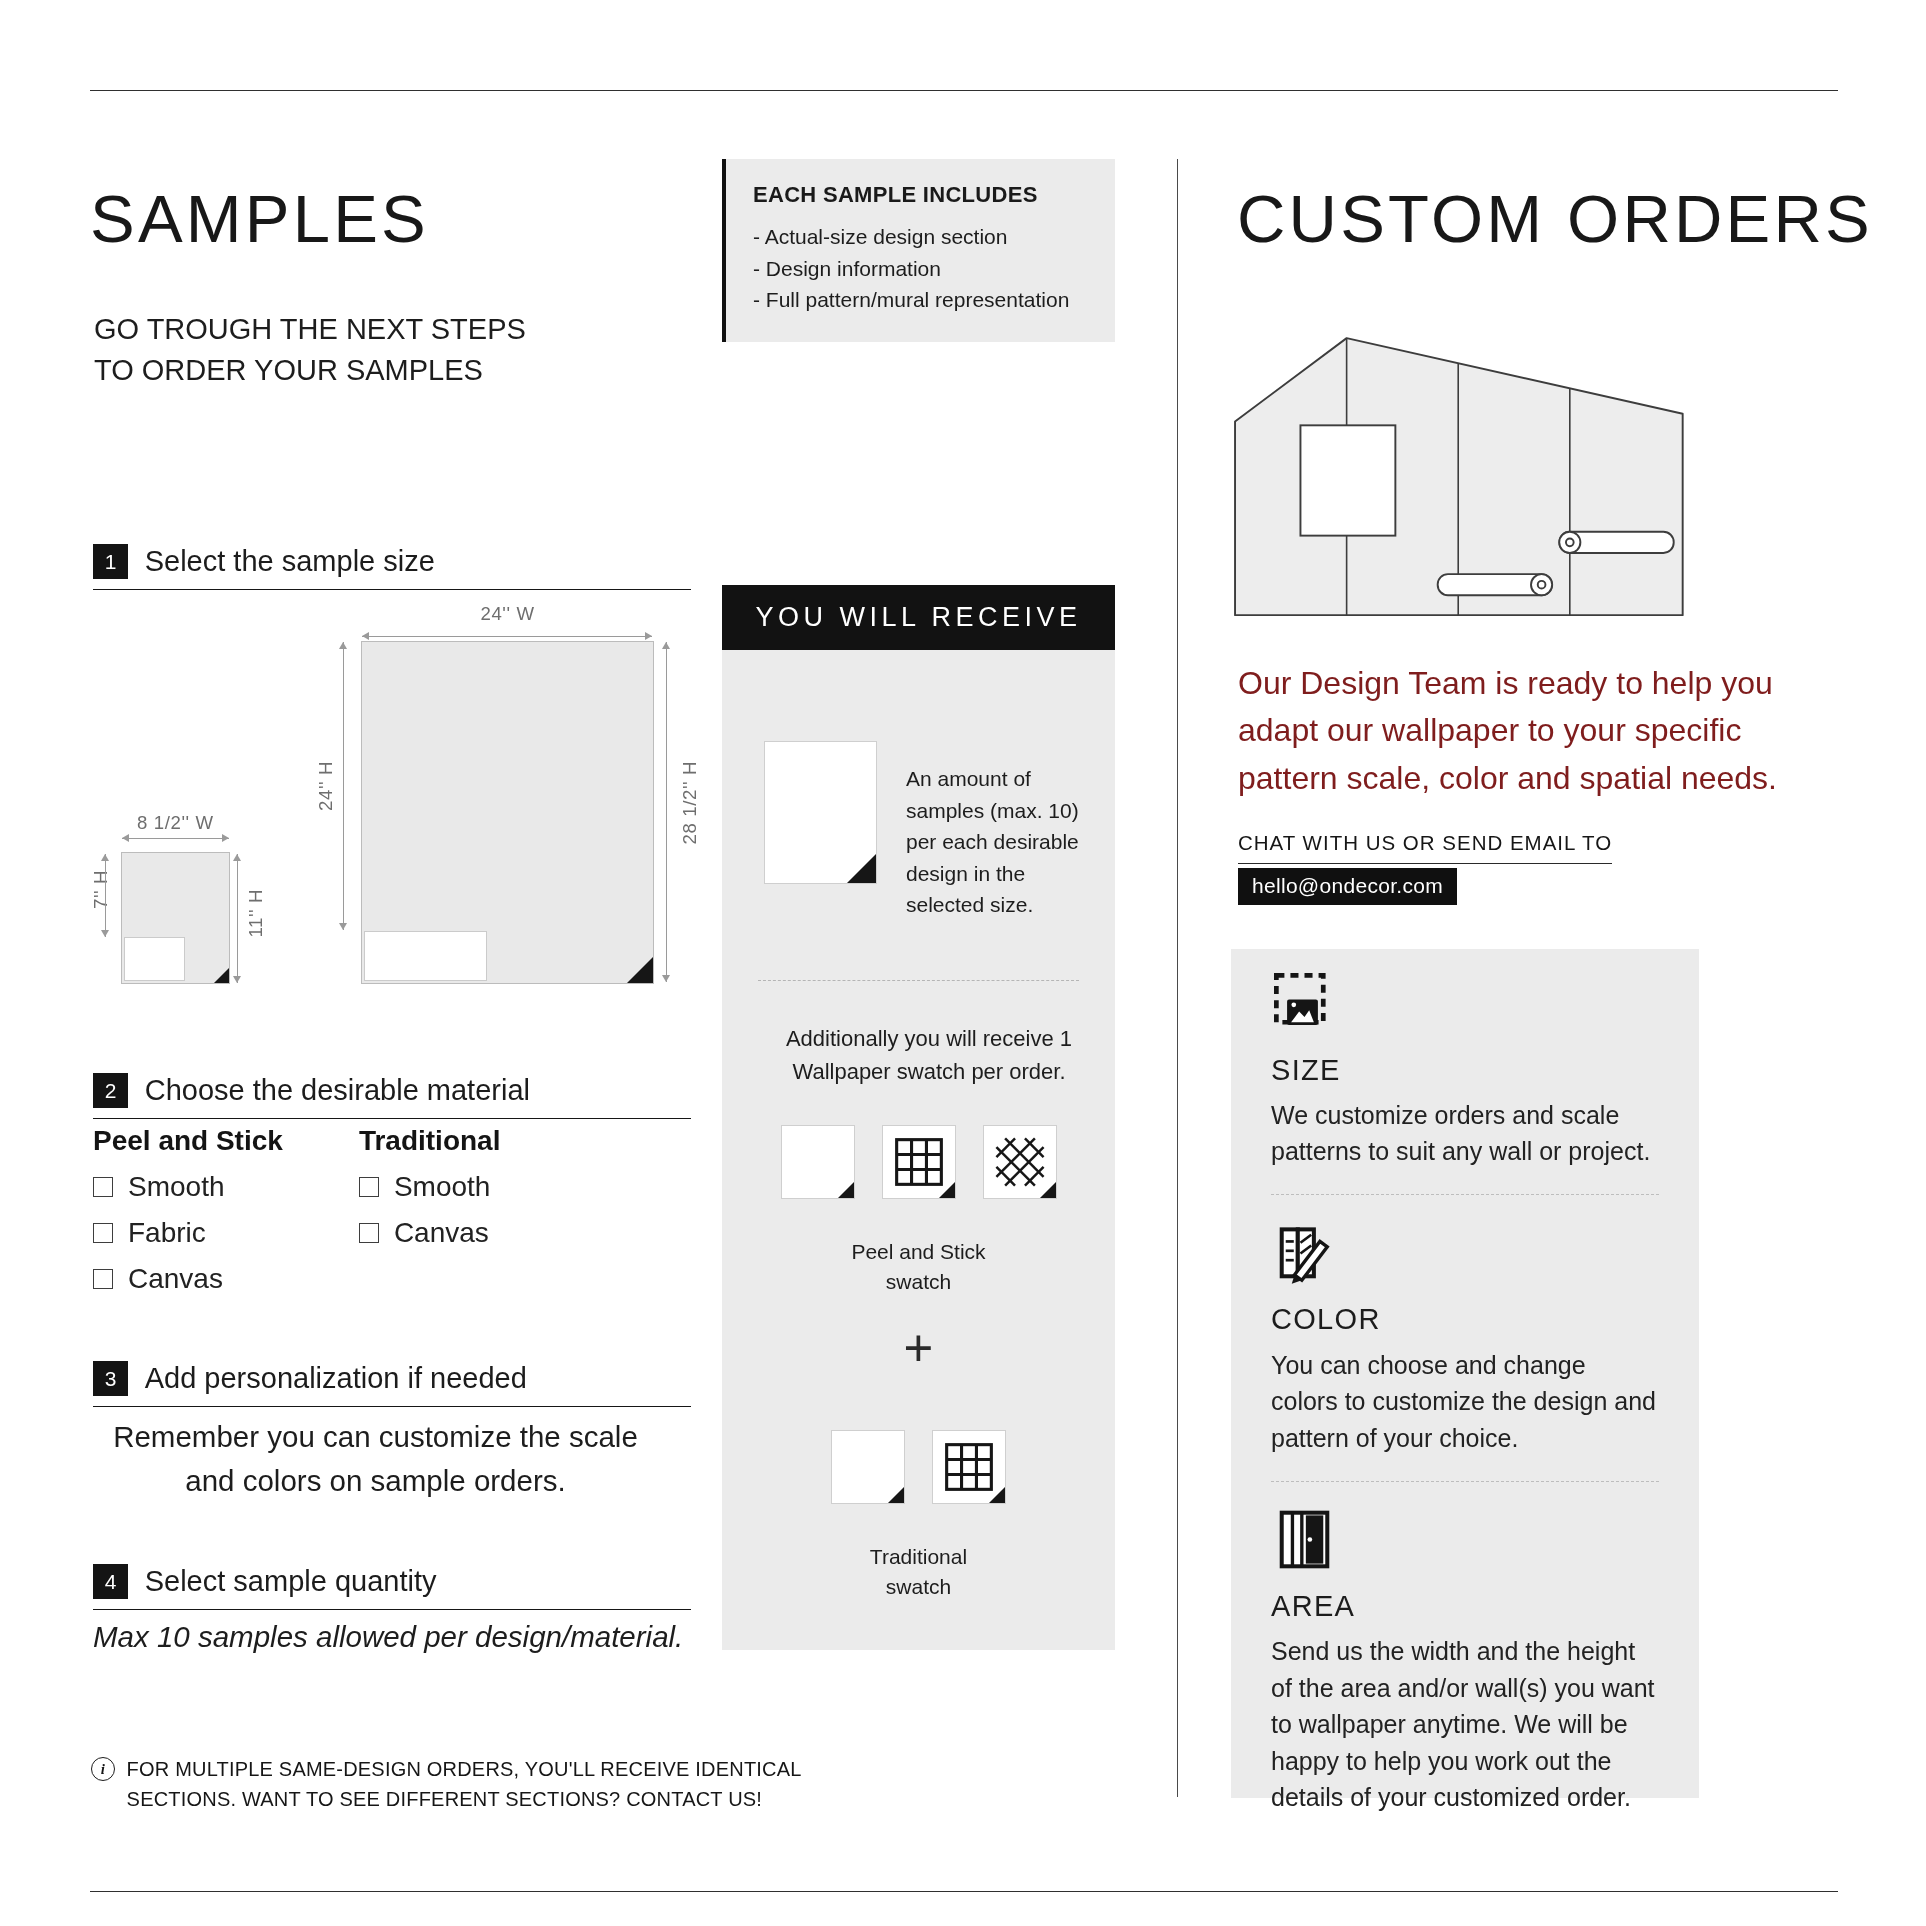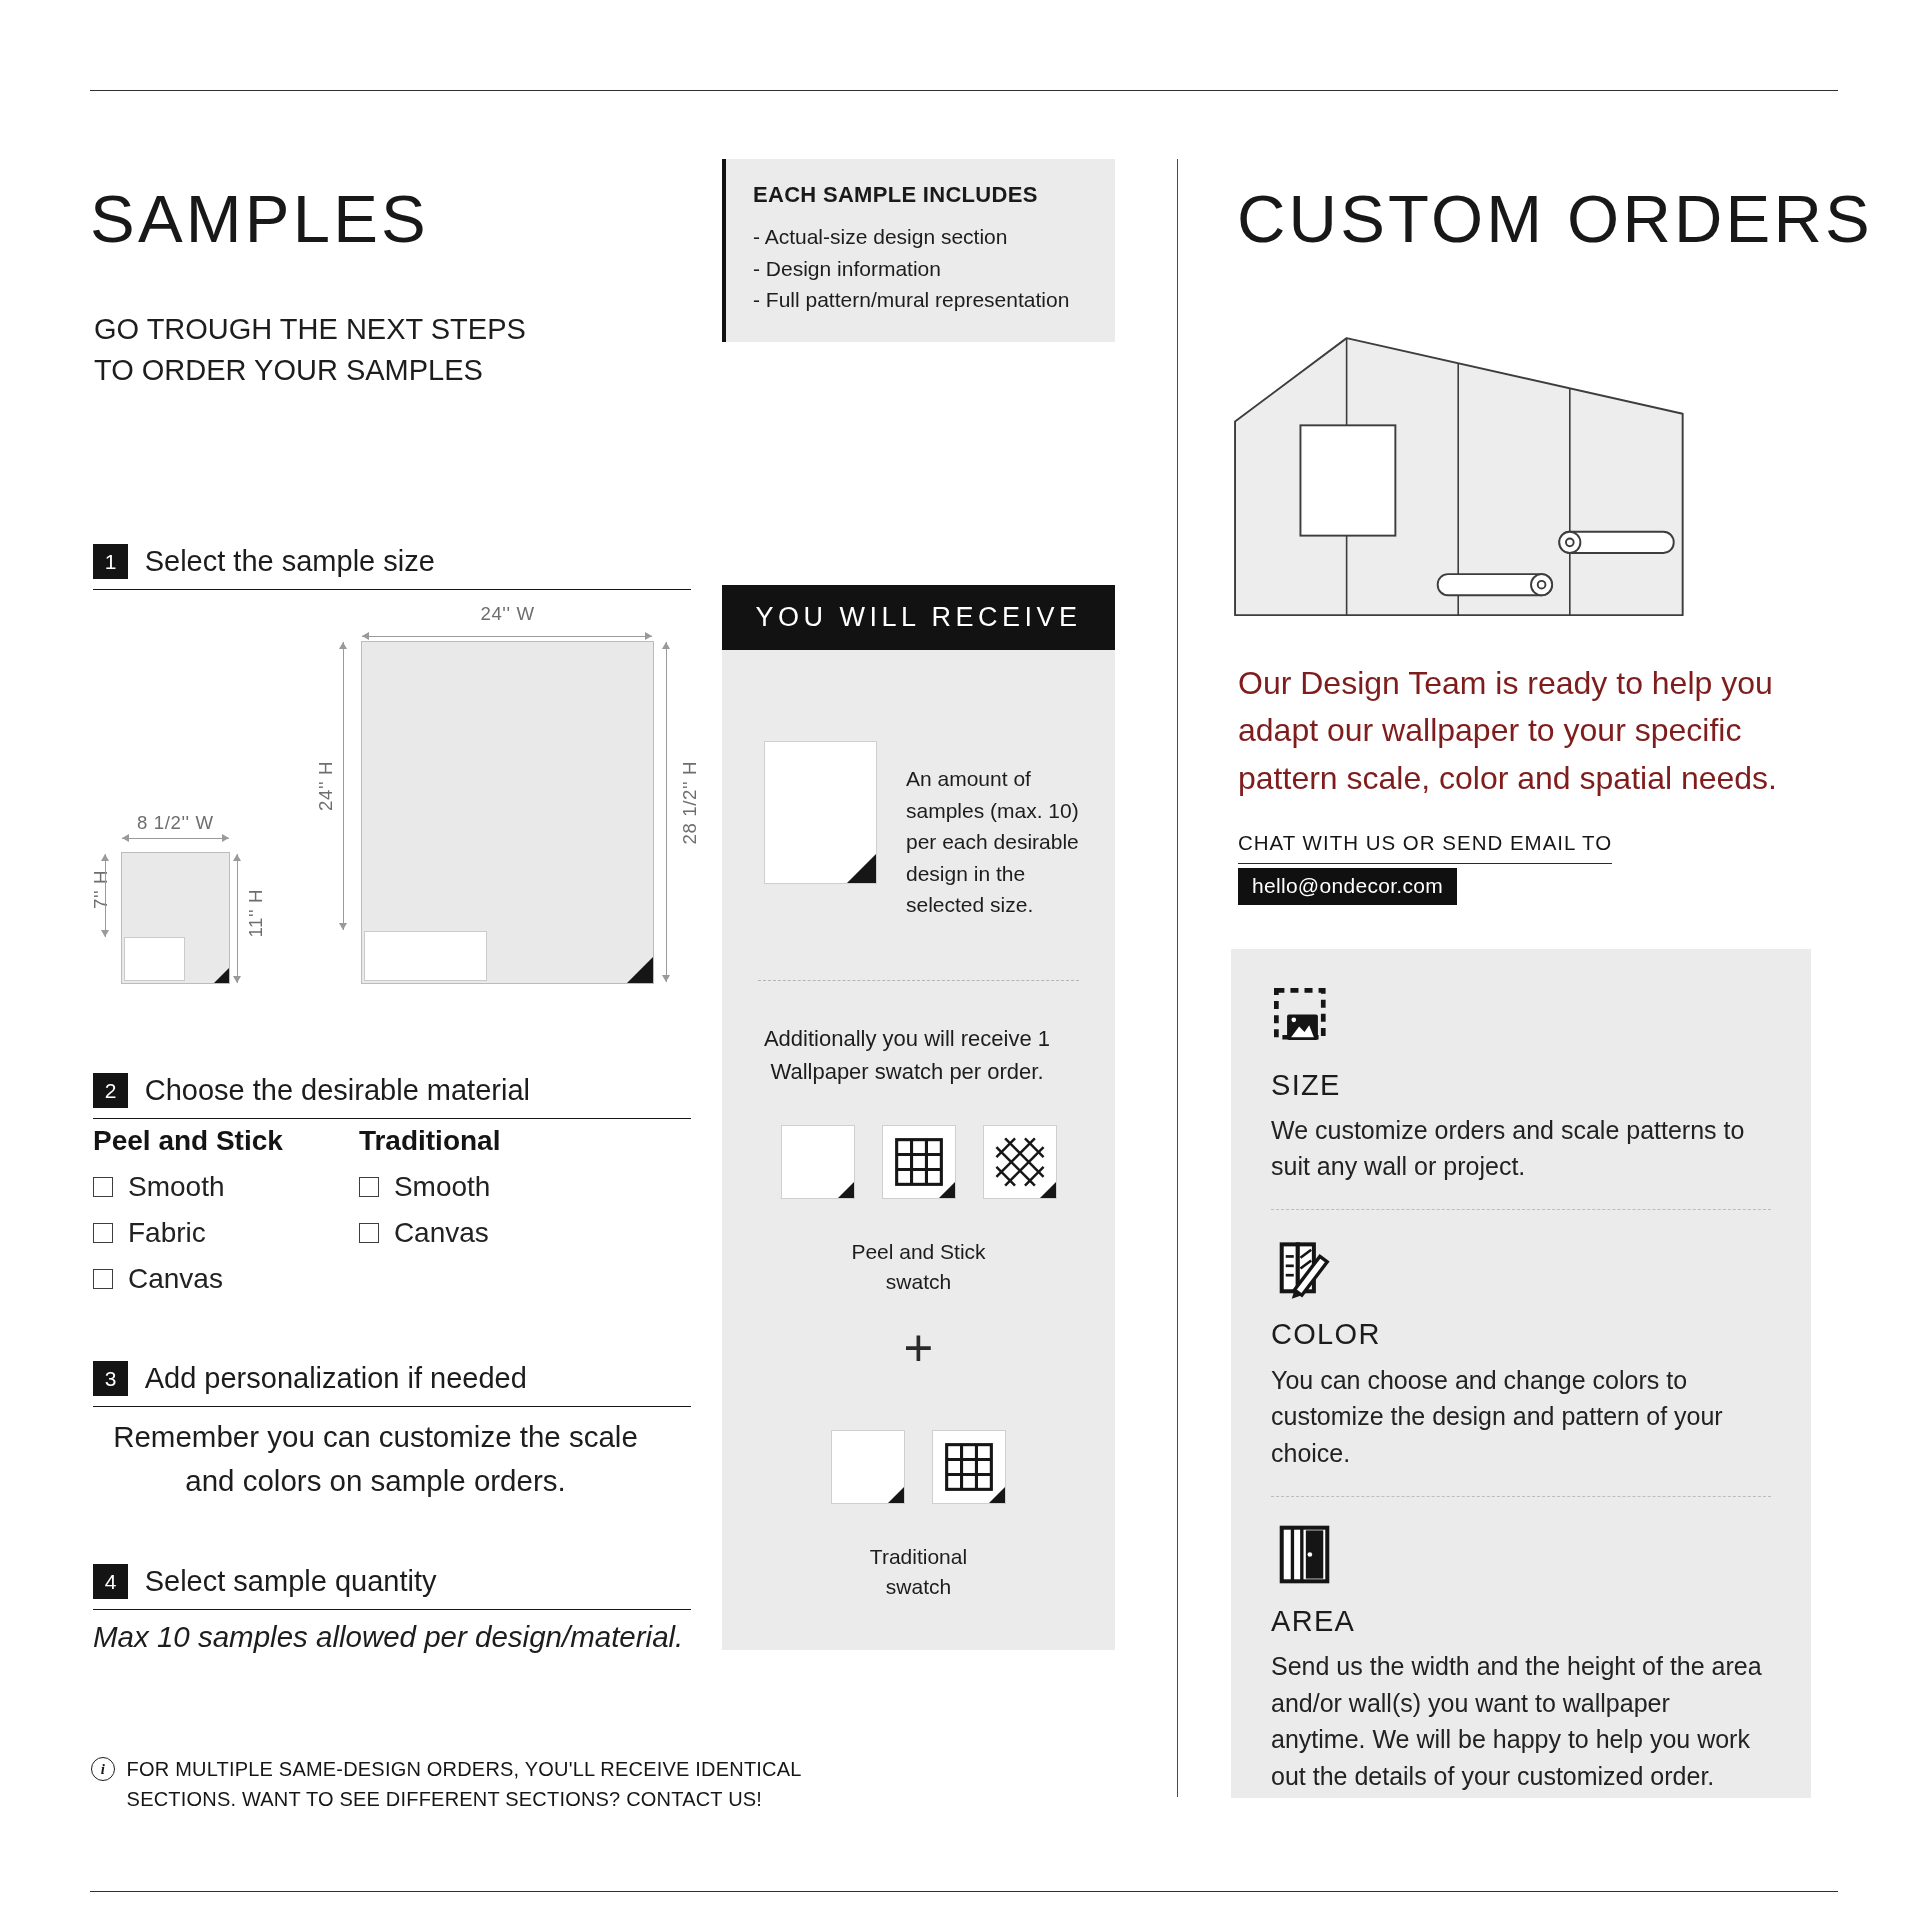--- a/index.html
+++ b/index.html
@@ -79,37 +79,37 @@
 
   .note{position:absolute;left:91px;top:1754px;width:790px;display:flex;gap:11.6px;font-size:20px;line-height:1.5;color:#161616;letter-spacing:0.2px;}
   .note-icon{flex:0 0 auto;width:22px;height:22px;border:1.9px solid #1d1d1d;border-radius:50%;display:flex;align-items:center;justify-content:center;font-size:14.8px;font-weight:bold;font-family:"Liberation Serif",serif;font-style:italic;margin-top:2.6px;}
 
   
   .receive-head{position:absolute;left:722px;top:585px;width:393px;height:65px;background:#121212;color:#fff;display:flex;align-items:center;justify-content:center;font-size:27px;letter-spacing:4.5px;}
   .receive-panel{position:absolute;left:722px;top:650px;width:393px;height:1000px;background:#ebebeb;}
   .rp-page{position:absolute;left:42px;top:91px;width:113px;height:143px;background:#fff;border:1.3px solid #cfcfcf;box-sizing:border-box;}
   .rp-text{position:absolute;left:184px;top:113px;width:190px;font-size:21px;line-height:1.5;color:#1d1d1d;}
   .rp-dash{position:absolute;left:36px;top:330px;width:321px;border-top:1.3px dashed #b5b5b5;}
-  .rp-add{position:absolute;left:18px;top:372px;width:334px;text-align:center;font-size:22px;line-height:1.5;color:#1d1d1d;}
+  .rp-add{position:absolute;left:40px;top:372px;width:334px;text-align:center;font-size:22px;line-height:1.5;color:#1d1d1d;}
   .rp-row{position:absolute;left:0;width:393px;display:flex;justify-content:center;gap:27px;}
   .rp-row1{top:475px;}
   .rp-row2{top:780px;}
   .swatch{width:74px;height:74px;background:#fff;border:1.3px solid #cfcfcf;position:relative;box-sizing:border-box;}
   .swatch svg{position:absolute;left:0;top:0;width:100%;height:100%;}
   .rp-caption{position:absolute;left:0;width:393px;text-align:center;font-size:21px;line-height:1.45;white-space:pre-line;color:#1d1d1d;}
   .rp-peel{top:587px;}
   .rp-trad{top:892px;}
   .rp-plus{position:absolute;left:0;top:669px;width:393px;text-align:center;font-size:51px;font-weight:300;color:#2a2a2a;}
 
   
   .house{position:absolute;left:1231px;top:324px;width:457px;height:295px;}
   .custom-intro{position:absolute;left:1238px;top:660px;width:587px;font-size:32px;line-height:1.48;color:#7f1d1d;}
   .custom-chat{position:absolute;left:1238px;top:831px;font-size:20.5px;letter-spacing:1px;border-bottom:1.3px solid #2a2a2a;padding-bottom:7.7px;color:#161616;}
   .custom-email{position:absolute;left:1238px;top:868px;background:#101010;color:#fff;font-size:21px;padding:6.4px 14px;letter-spacing:0.3px;}
-  .custom-panel{position:absolute;left:1231px;top:949px;width:580px;height:849px;background:#ebebeb;box-sizing:border-box;padding:36px 40px;}
+  .custom-panel{position:absolute;left:1231px;top:949px;width:468px;height:849px;background:#ebebeb;box-sizing:border-box;padding:21px 40px;}
   .sec-icon{width:67px;height:67px;display:block;}
   .sec-head{font-size:29px;letter-spacing:1.3px;margin:16.7px 0 10.3px;color:#1c1c1c;}
   .sec-text{font-size:25px;line-height:1.46;color:#222;}
   .sec-dash{border:none;border-top:1.3px dashed #bdbdbd;margin:24.4px 0;}
 </style>
 </head>
 <body>
 
 <div class="page">
 

